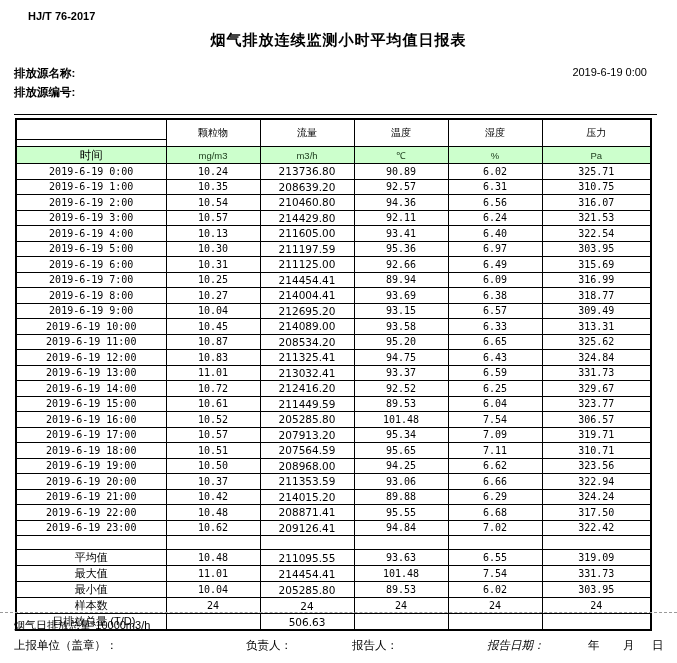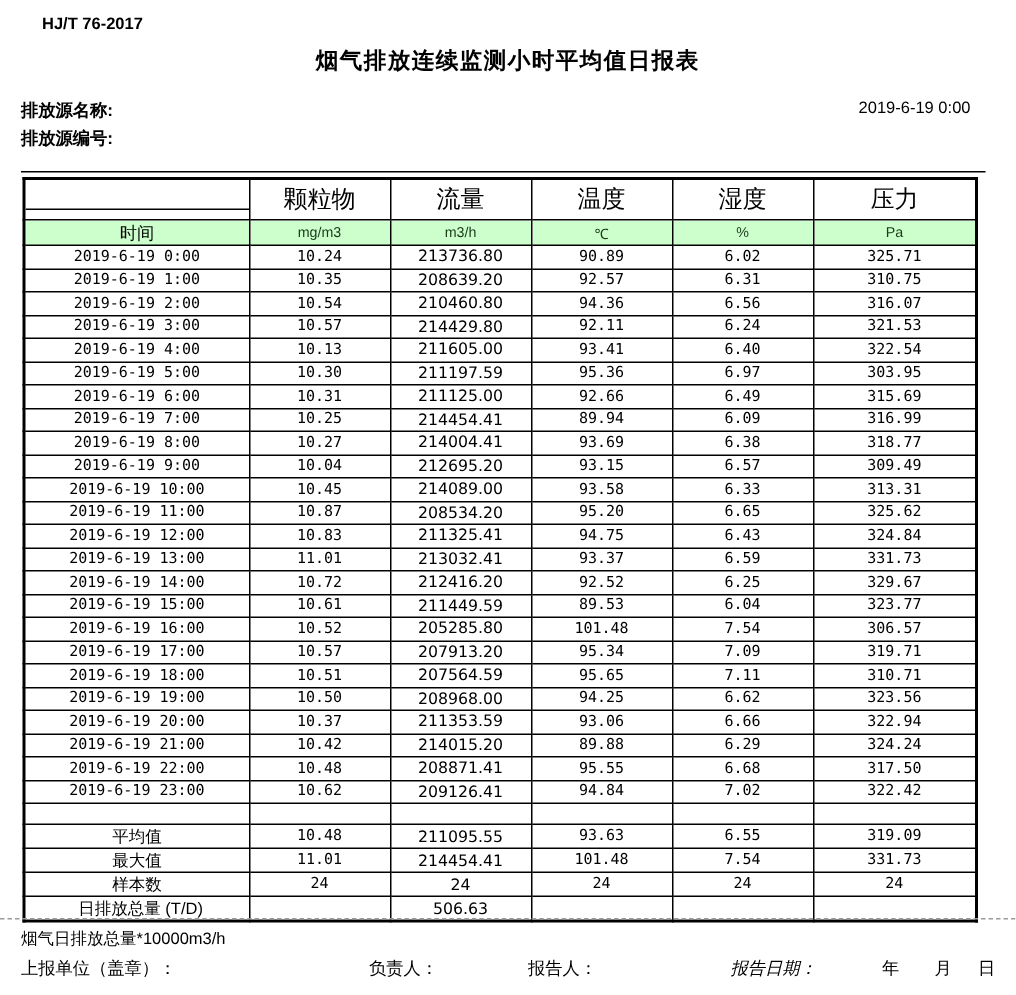--- a/index.html
+++ b/index.html
@@ -20,21 +20,21 @@
     border:2px solid #000;
   }
   table.report td,table.report th{
     border:1px solid #000;padding:0;margin:0;text-align:center;vertical-align:middle;
     font-weight:normal;overflow:hidden;white-space:nowrap;
   }
   col.c-time{width:150px;}
   col.c-pm,col.c-flow,col.c-temp,col.c-hum{width:94px;}
   col.c-pres{width:109px;}
 
-  tr.h1 td,tr.h1 th{height:26px;font-size:16px;background:#ffffff;}
+  tr.h1 td,tr.h1 th{height:26px;font-size:10px;background:#ffffff;}
   td.corner{vertical-align:top;}
   td.corner .half{height:13px;border-bottom:1px solid #000;}
 
   tr.units td,tr.units th{height:16px;background:#ccffcc;font-size:9.5px;color:#1a3a1a;}
   tr.units th.time-h{font-size:11.5px;color:#000;}
 
   tr.data td{height:14.5px;font-size:10px;font-family:"DejaVu Sans Mono",monospace;}
   tr.data td.flow{font-family:"DejaVu Sans",sans-serif;font-size:10.5px;}
   tr.data td.time-cell{font-size:10px;}
 
@@ -301,20 +301,28 @@
       </tr>
       <tr class="sum">
         <td class="sum-label">最大值</td>
         <td>11.01</td>
         <td class="flow">214454.41</td>
         <td>101.48</td>
         <td>7.54</td>
         <td>331.73</td>
       </tr>
       <tr class="sum">
+        <td class="sum-label">最小值</td>
+        <td>10.04</td>
+        <td class="flow">205285.80</td>
+        <td>89.53</td>
+        <td>6.02</td>
+        <td>303.95</td>
+      </tr>
+      <tr class="sum">
         <td class="sum-label">样本数</td>
         <td>24</td>
         <td class="flow">24</td>
         <td>24</td>
         <td>24</td>
         <td>24</td>
       </tr>
       <tr class="sum">
         <td class="sum-label left">日排放总量 (T/D)</td>
         <td></td>

